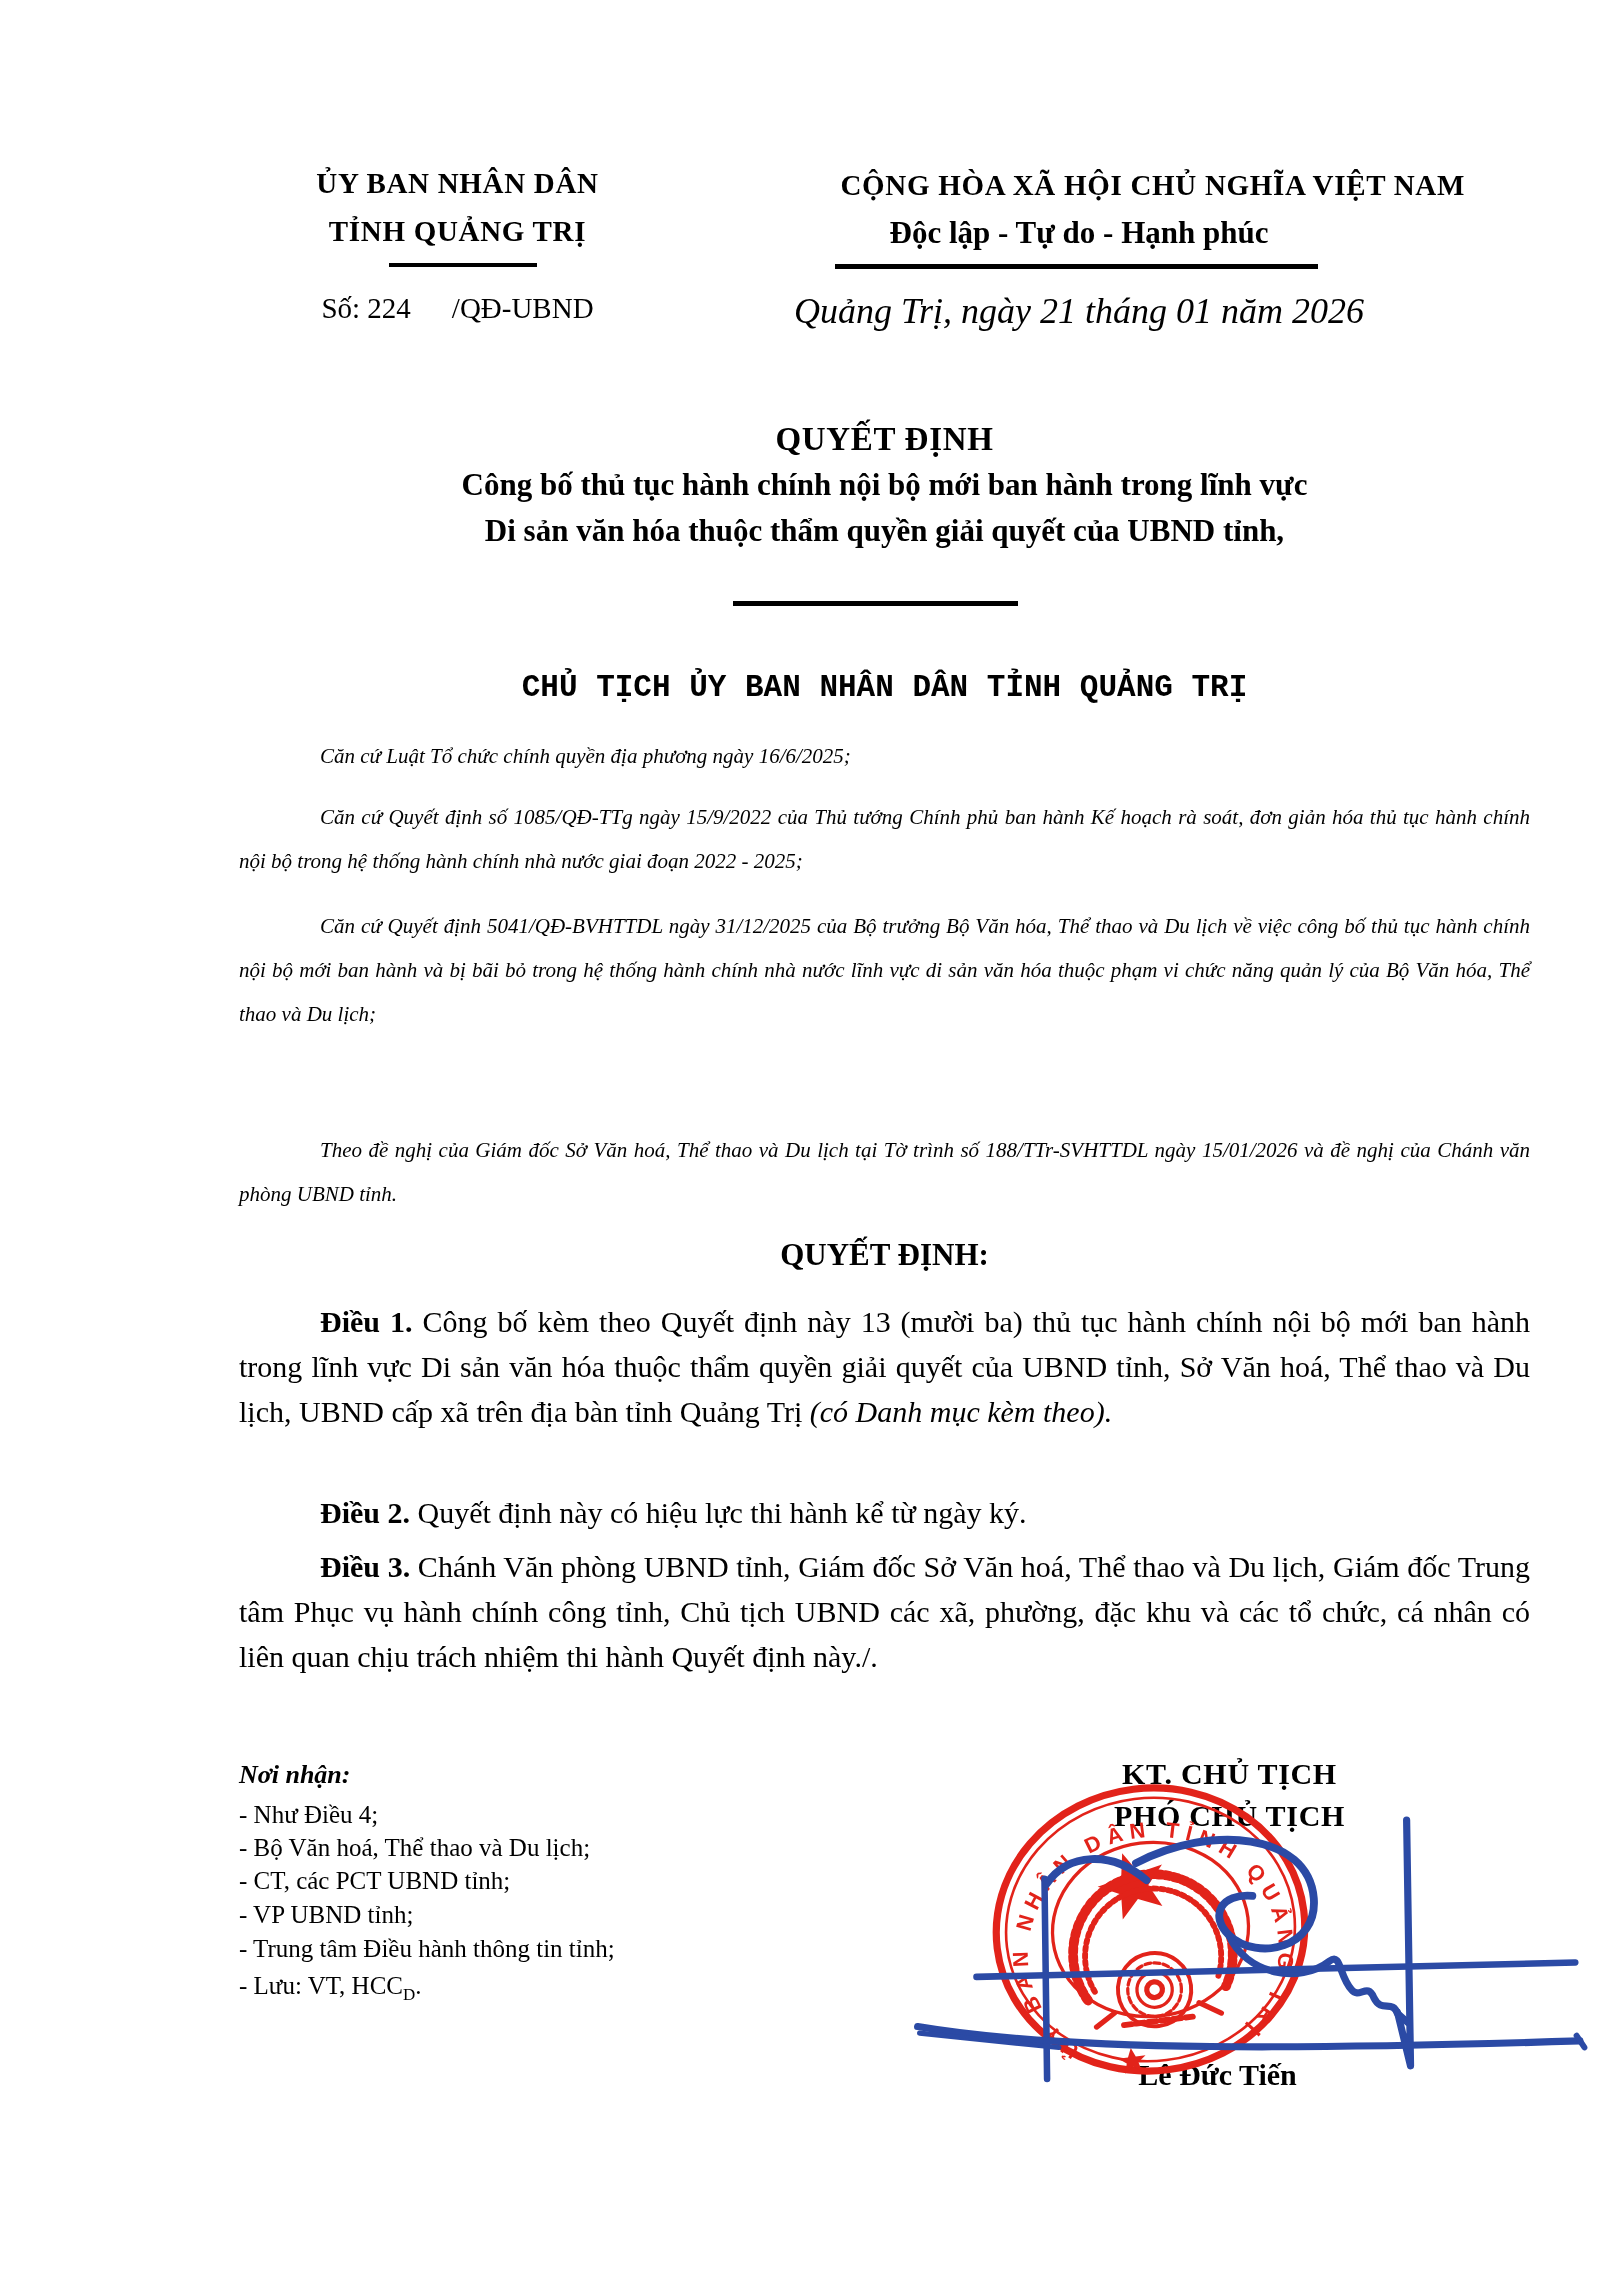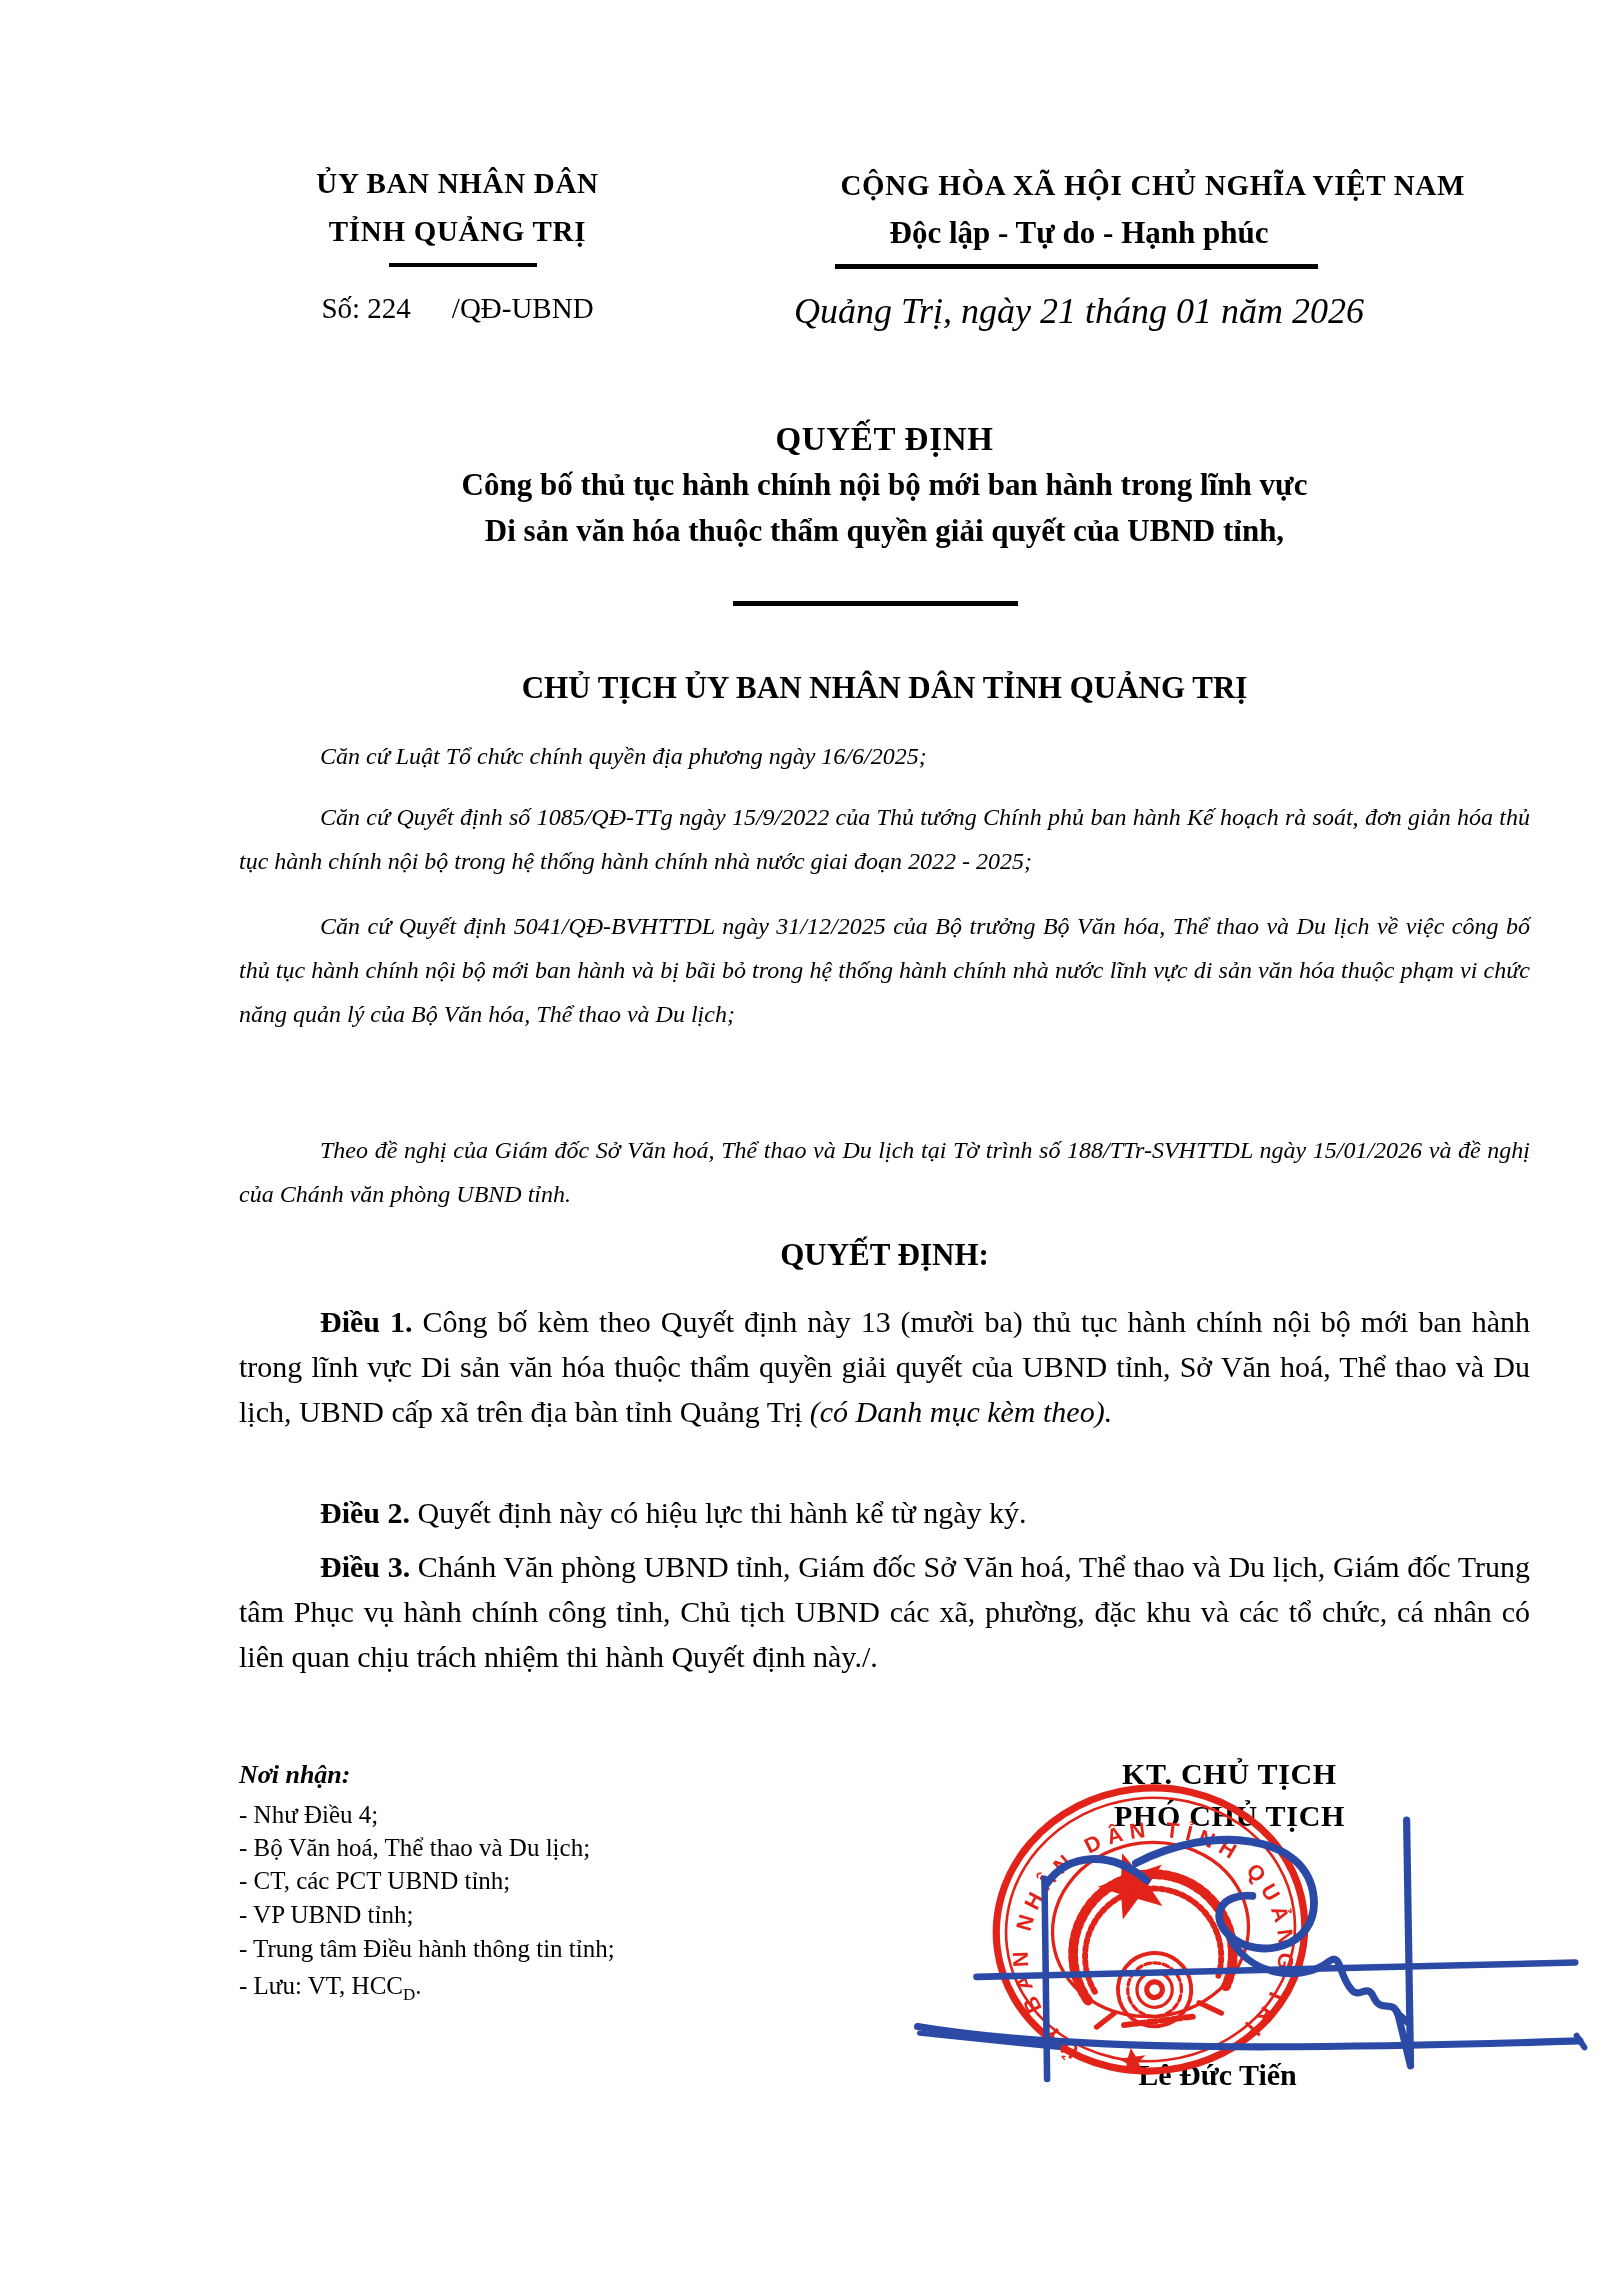--- a/index.html
+++ b/index.html
@@ -15,23 +15,23 @@
   .ctr{text-align:center;}
   .i{font-style:italic;}
   .rule{position:absolute;background:#000;}
   .org{font-size:29px;font-weight:bold;letter-spacing:0.7px;}
   .nat1{font-size:29px;font-weight:bold;letter-spacing:0.7px;}
   .nat2{font-size:31px;font-weight:bold;}
   .soline{font-size:29px;}
   .dateline{font-size:36px;font-style:italic;}
   .doctype{font-size:33px;font-weight:bold;letter-spacing:0.7px;}
   .subtitle{font-size:31px;font-weight:bold;}
-  .authority{font-size:31px;font-weight:bold;}
+  .authority{font-size:31px;font-weight:bold;font-family:Liberation Mono, monospace;}
   .cite{
-    font-size:24px;font-style:italic;line-height:44px;
+    font-size:21px;font-style:italic;line-height:44px;
     text-align:justify;text-indent:81px;width:1291px;left:239px;
   }
   .article{
     font-size:30px;line-height:45px;
     text-align:justify;text-indent:81px;width:1291px;left:239px;
   }
   .article .lead{font-weight:bold;}
   .decheading{font-size:31px;font-weight:bold;}
   .recip-label{font-size:26px;font-weight:bold;font-style:italic;}
   .recip-item{font-size:25px;line-height:33px;}

